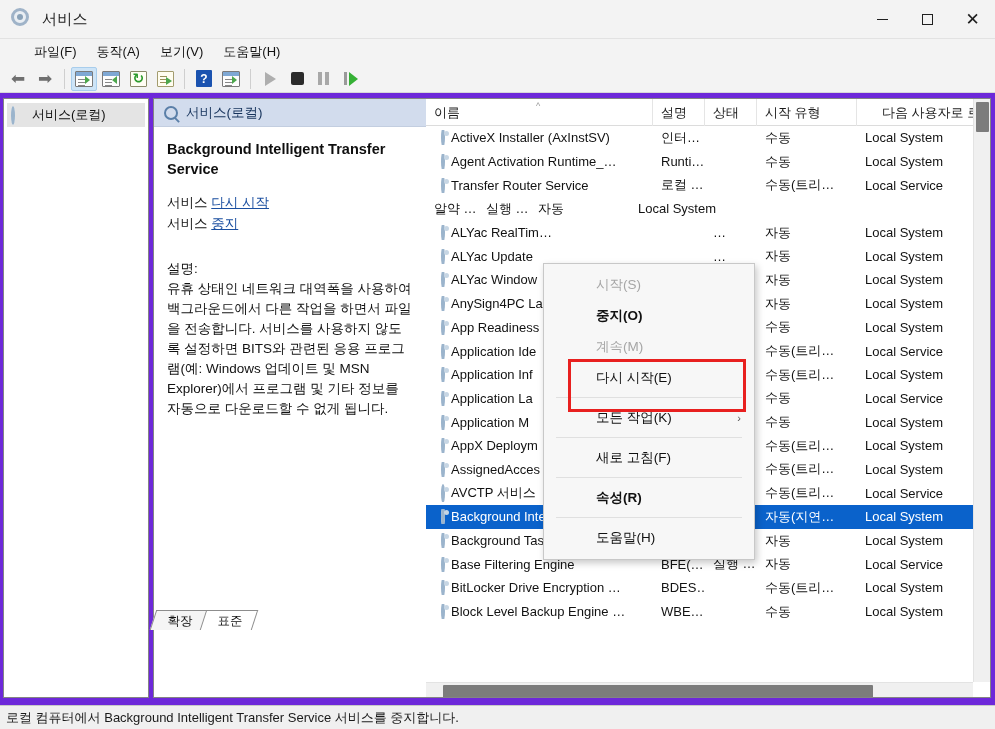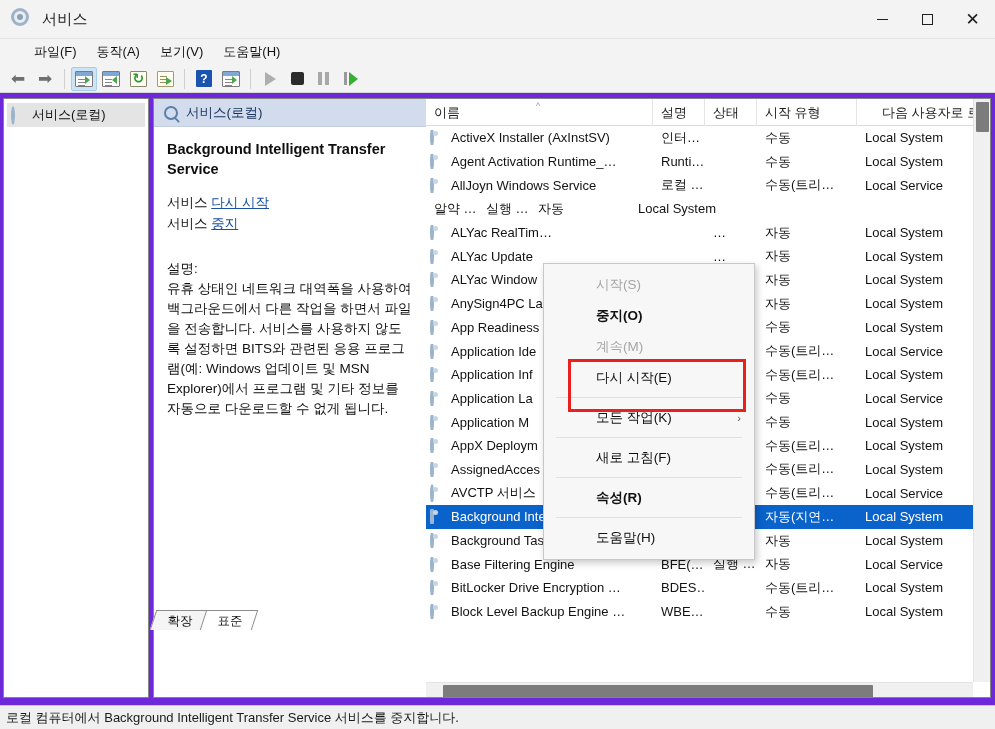--- a/index.html
+++ b/index.html
@@ -208,21 +208,21 @@
   .col-start { width: 100px; }
   .col-logon { width: 120px; margin-left: 17px; }
 
   .rows { position: relative; }
   .row {
     display: flex; height: 23.7px; align-items: center;
     font-size: 13px; color: #121212; white-space: nowrap;
   }
   .row.selected { background: #0a62cb; color: #ffffff; }
   .cell { padding-left: 8px; overflow: hidden; flex: 0 0 auto; }
-  .cell.name { width: 227px; display:flex; align-items:center; gap:6px; padding-left: 4px;}
+  .cell.name { width: 227px; display:flex; align-items:center; gap:6px; padding-left: 4px; text-align: right;}
   .cell.desc { width: 52px; }
   .cell.state { width: 52px; }
   .cell.start { width: 100px; }
   .cell.logon { width: 120px; }
   .svc-ico { width: 15px; height: 15px; flex:0 0 auto; position: relative; }
   .svc-ico .g {
     width: 13px; height: 13px; border-radius: 50%;
     border: 2.5px solid #9bb4cc; background: #eef3f8; position:relative;
   }
   .svc-ico .g::after {
@@ -448,21 +448,21 @@
                 <span>Agent Activation Runtime_…</span>
               </div>
               <div class="cell desc">Runti…</div>
               <div class="cell state"></div>
               <div class="cell start">수동</div>
               <div class="cell logon">Local System</div>
             </div>
             <div class="row">
               <div class="cell name">
                 <span class="svc-ico"><span class="g"></span></span>
-                <span>AllJoyn Windows Service</span>
+                <span>Transfer Router Service</span>
               </div>
               <div class="cell desc">로컬 …</div>
               <div class="cell state"></div>
               <div class="cell start">수동(트리…</div>
               <div class="cell logon">Local Service</div>
             </div>
             <div class="row">
               <div class="cell desc">알약 …</div>
               <div class="cell state">실행 …</div>
               <div class="cell start">자동</div>

